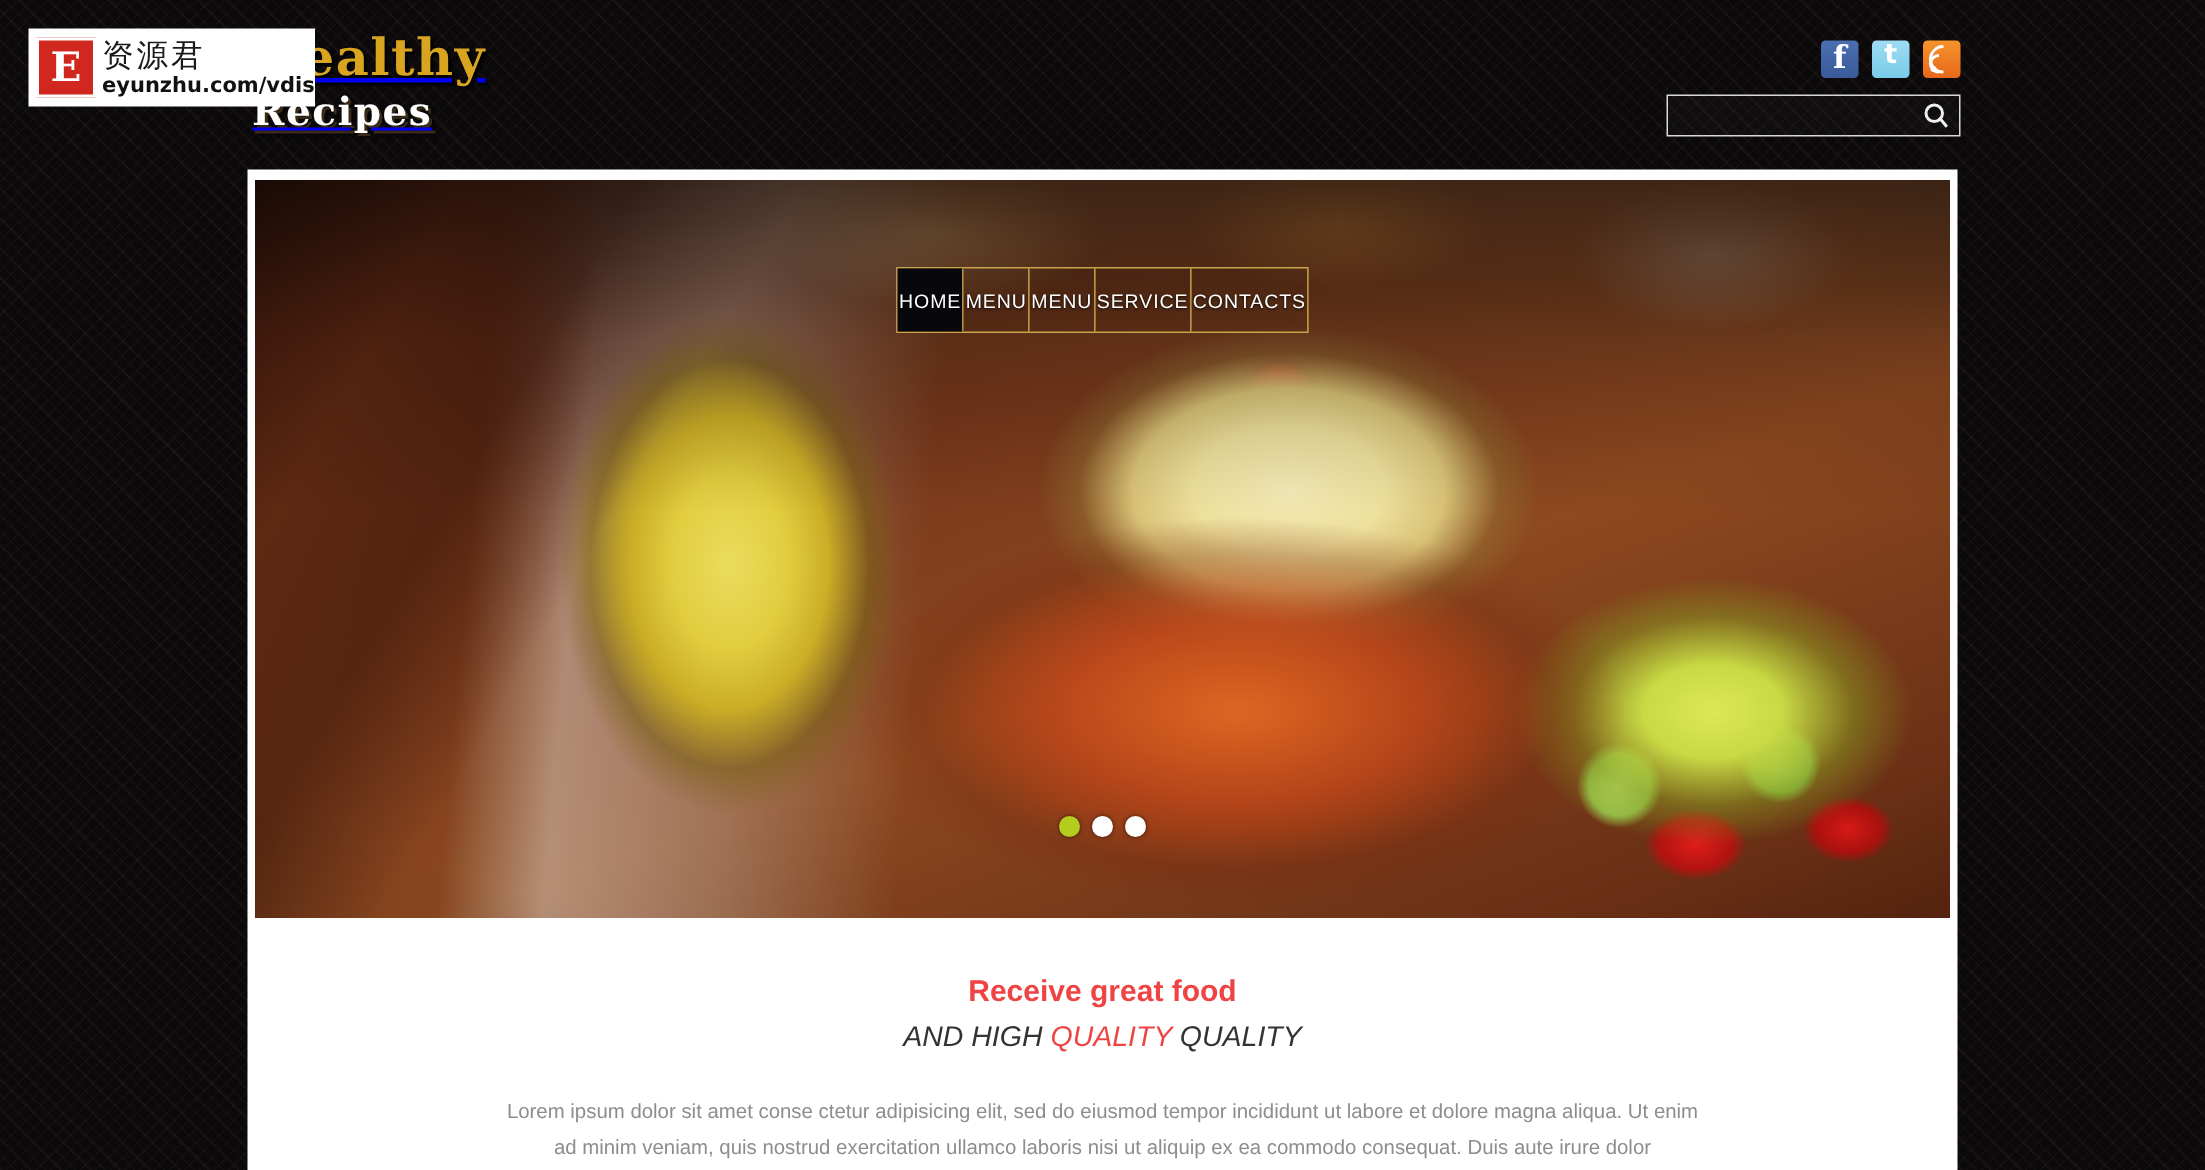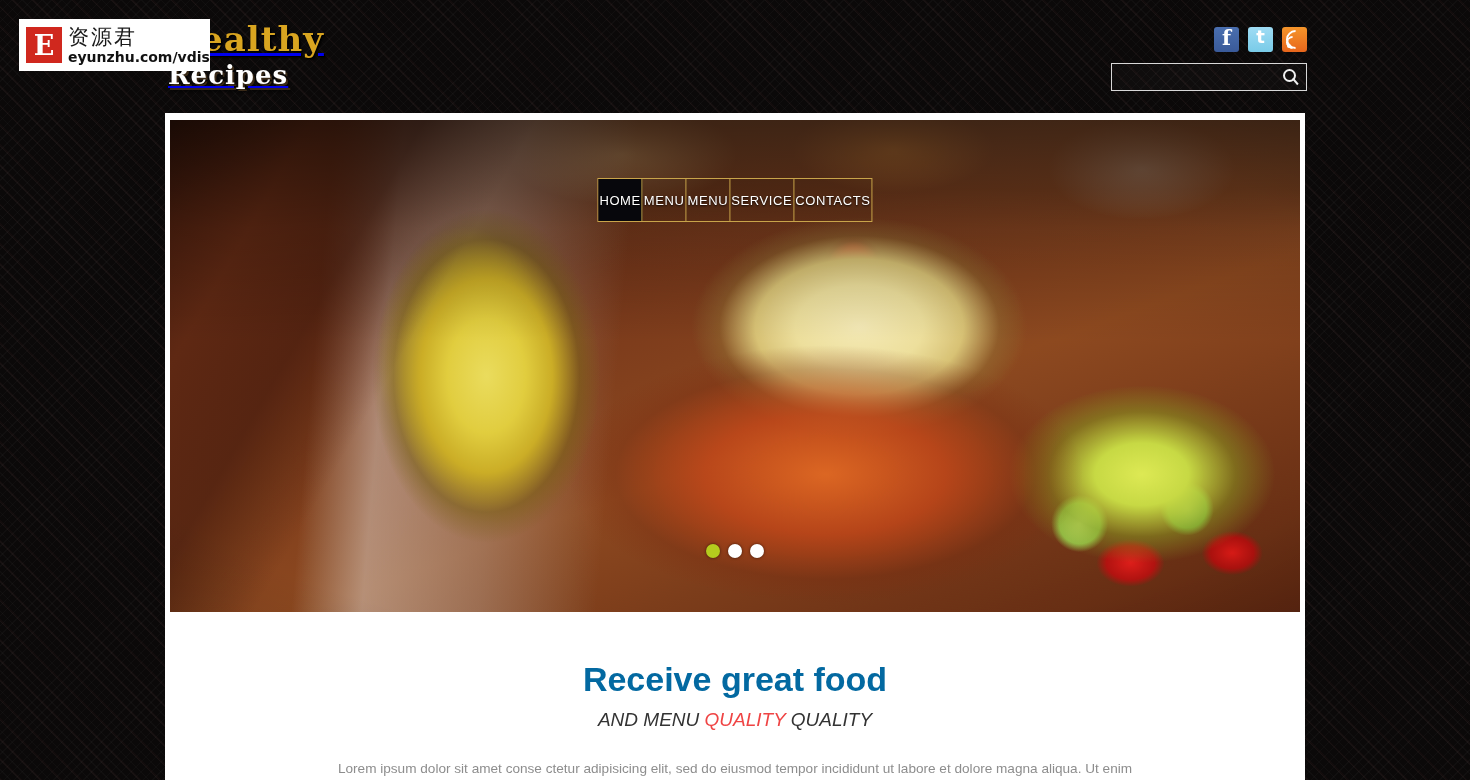--- a/index.html
+++ b/index.html
@@ -259,24 +259,24 @@
   .dot.active { background: #b5cc1e; }
 
   
   .content {
     width: 1130px;
     padding-top: 38px;
     text-align: center;
     box-sizing: border-box;
   }
   .content h1 {
-    margin: 10px;
-    font-size: 34px;
+    margin: 0;
+    font-size: 20px;
     font-weight: bold;
-    color: #0369a1;
+    color: #ef4444;
     font-family: "Liberation Sans", sans-serif;
   }
   .content .subtitle {
     margin: 8px 0 0 0;
     font-size: 19px;
     font-style: italic;
     color: #333333;
     font-family: "Liberation Sans", sans-serif;
   }
   .content .subtitle .hl { color: #ef4444; }
@@ -384,21 +384,21 @@
 
     <div class="slider-dots">
       <span class="dot active"></span>
       <span class="dot"></span>
       <span class="dot"></span>
     </div>
   </div>
 
   <div class="content">
     <h1>Receive great food</h1>
-    <div class="subtitle"><span>AND MENU </span><span class="hl">QUALITY</span><span> QUALITY</span></div>
+    <div class="subtitle"><span>AND HIGH </span><span class="hl">QUALITY</span><span> QUALITY</span></div>
     <p class="body">Lorem ipsum dolor sit amet conse ctetur adipisicing elit, sed do eiusmod tempor incididunt ut labore et dolore magna aliqua. Ut enim ad minim veniam, quis nostrud exercitation ullamco laboris nisi ut aliquip ex ea commodo consequat. Duis aute irure dolor</p>
   </div>
 </div>
 
 <div class="watermark">
   <div class="wm-logo">
     <span>E</span>
   </div>
   <div class="wm-text">
     <span class="wm-cn">资源君</span>

